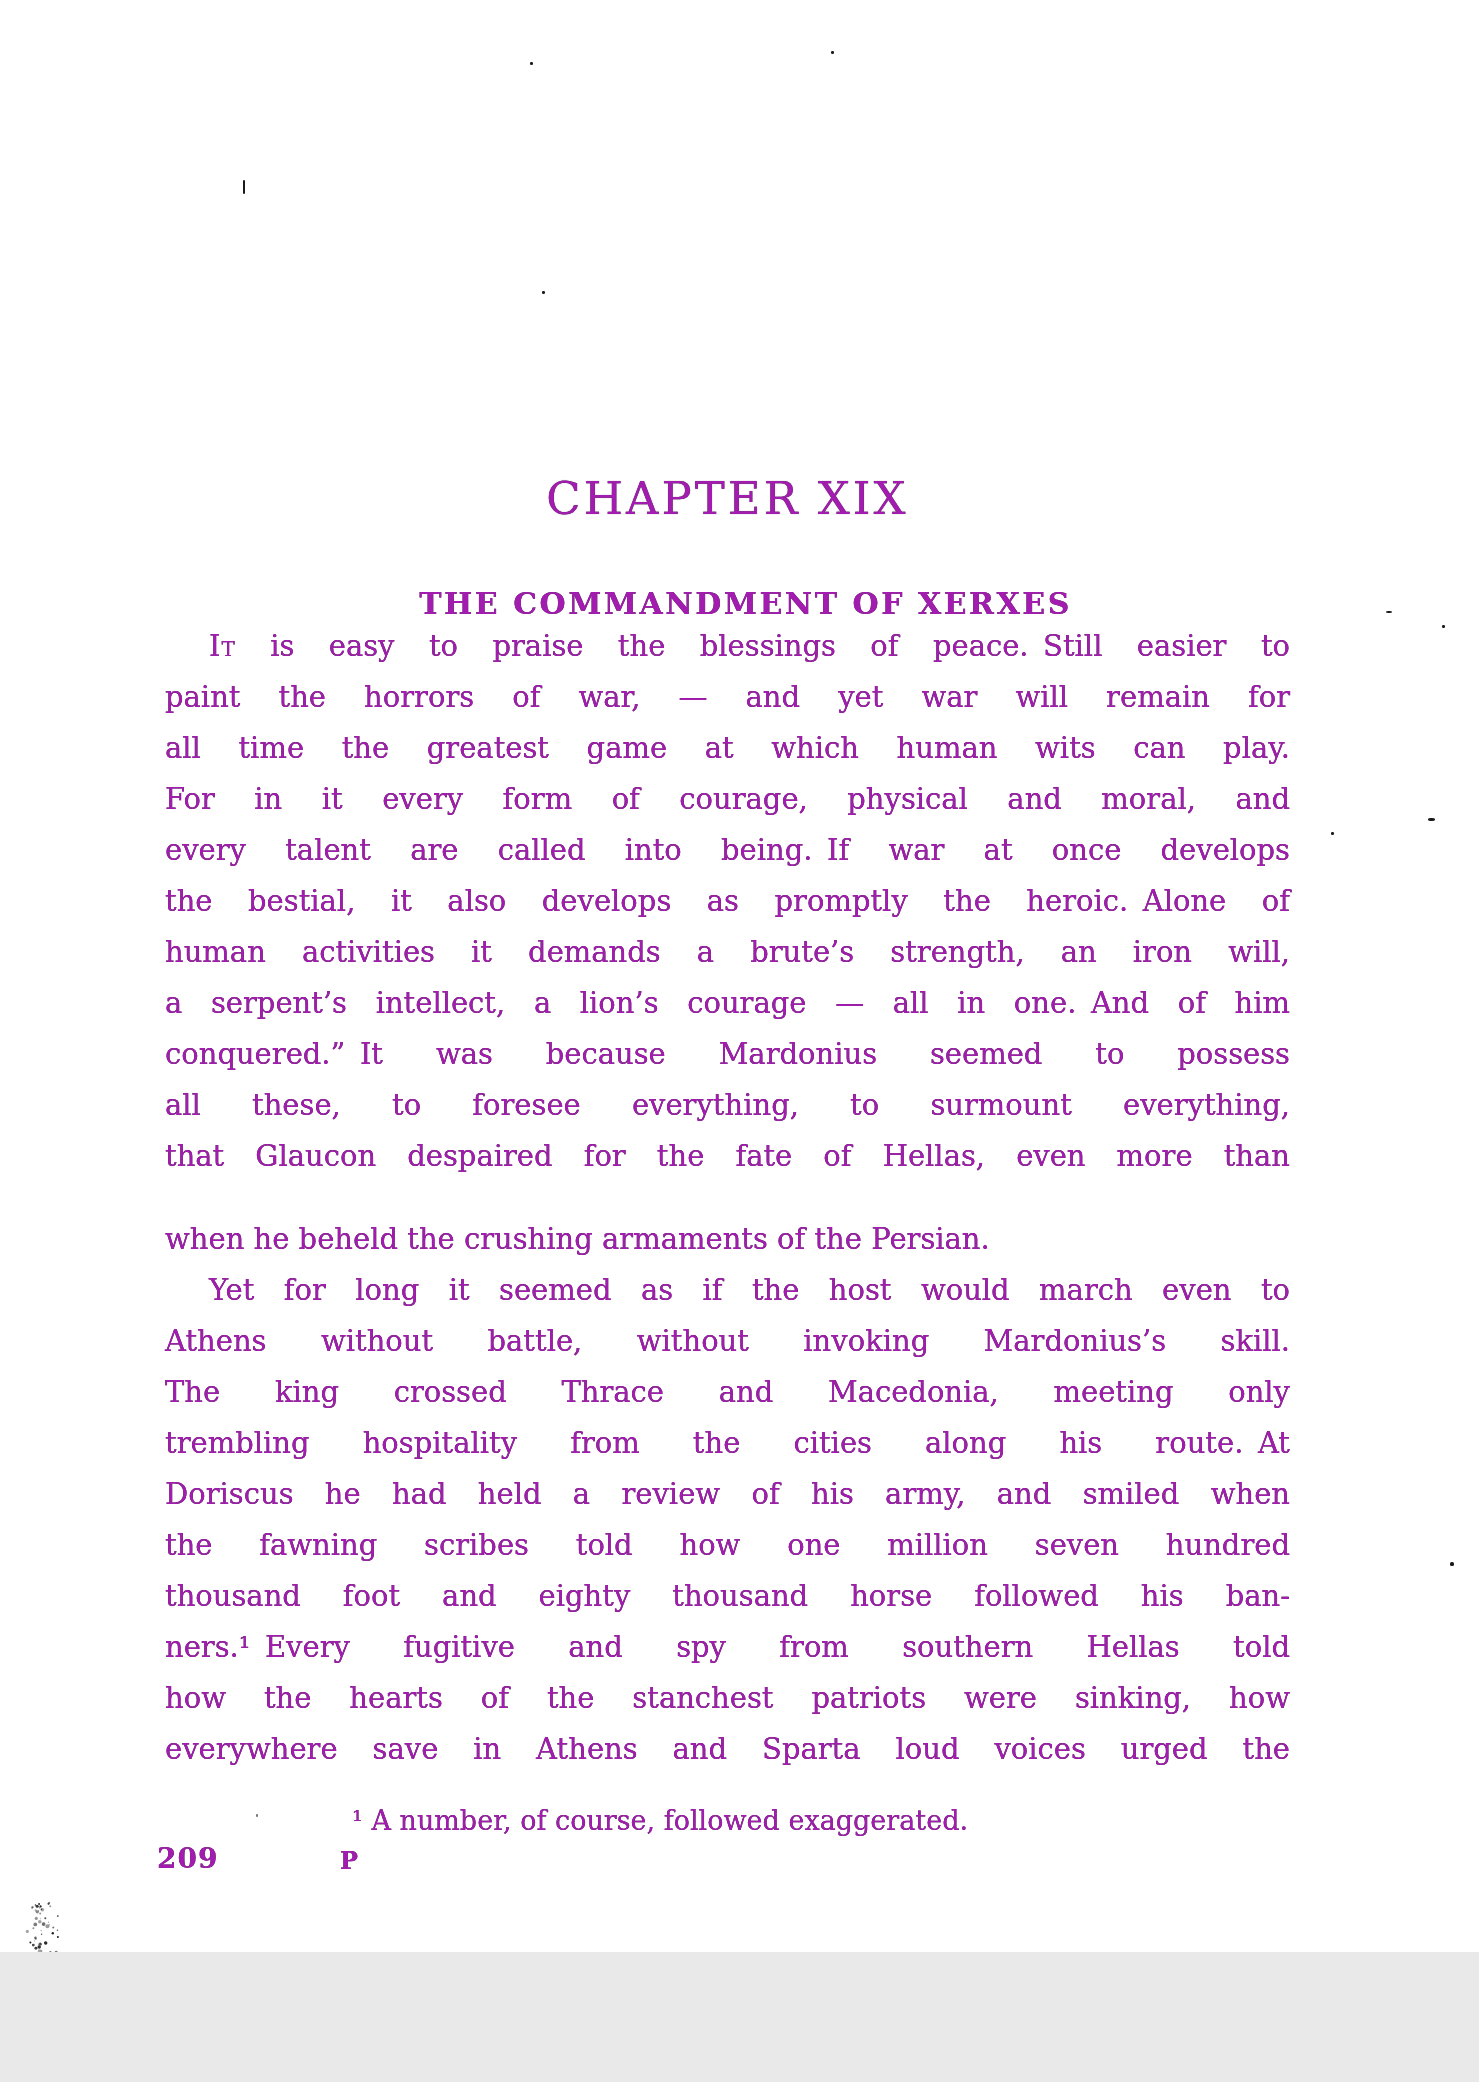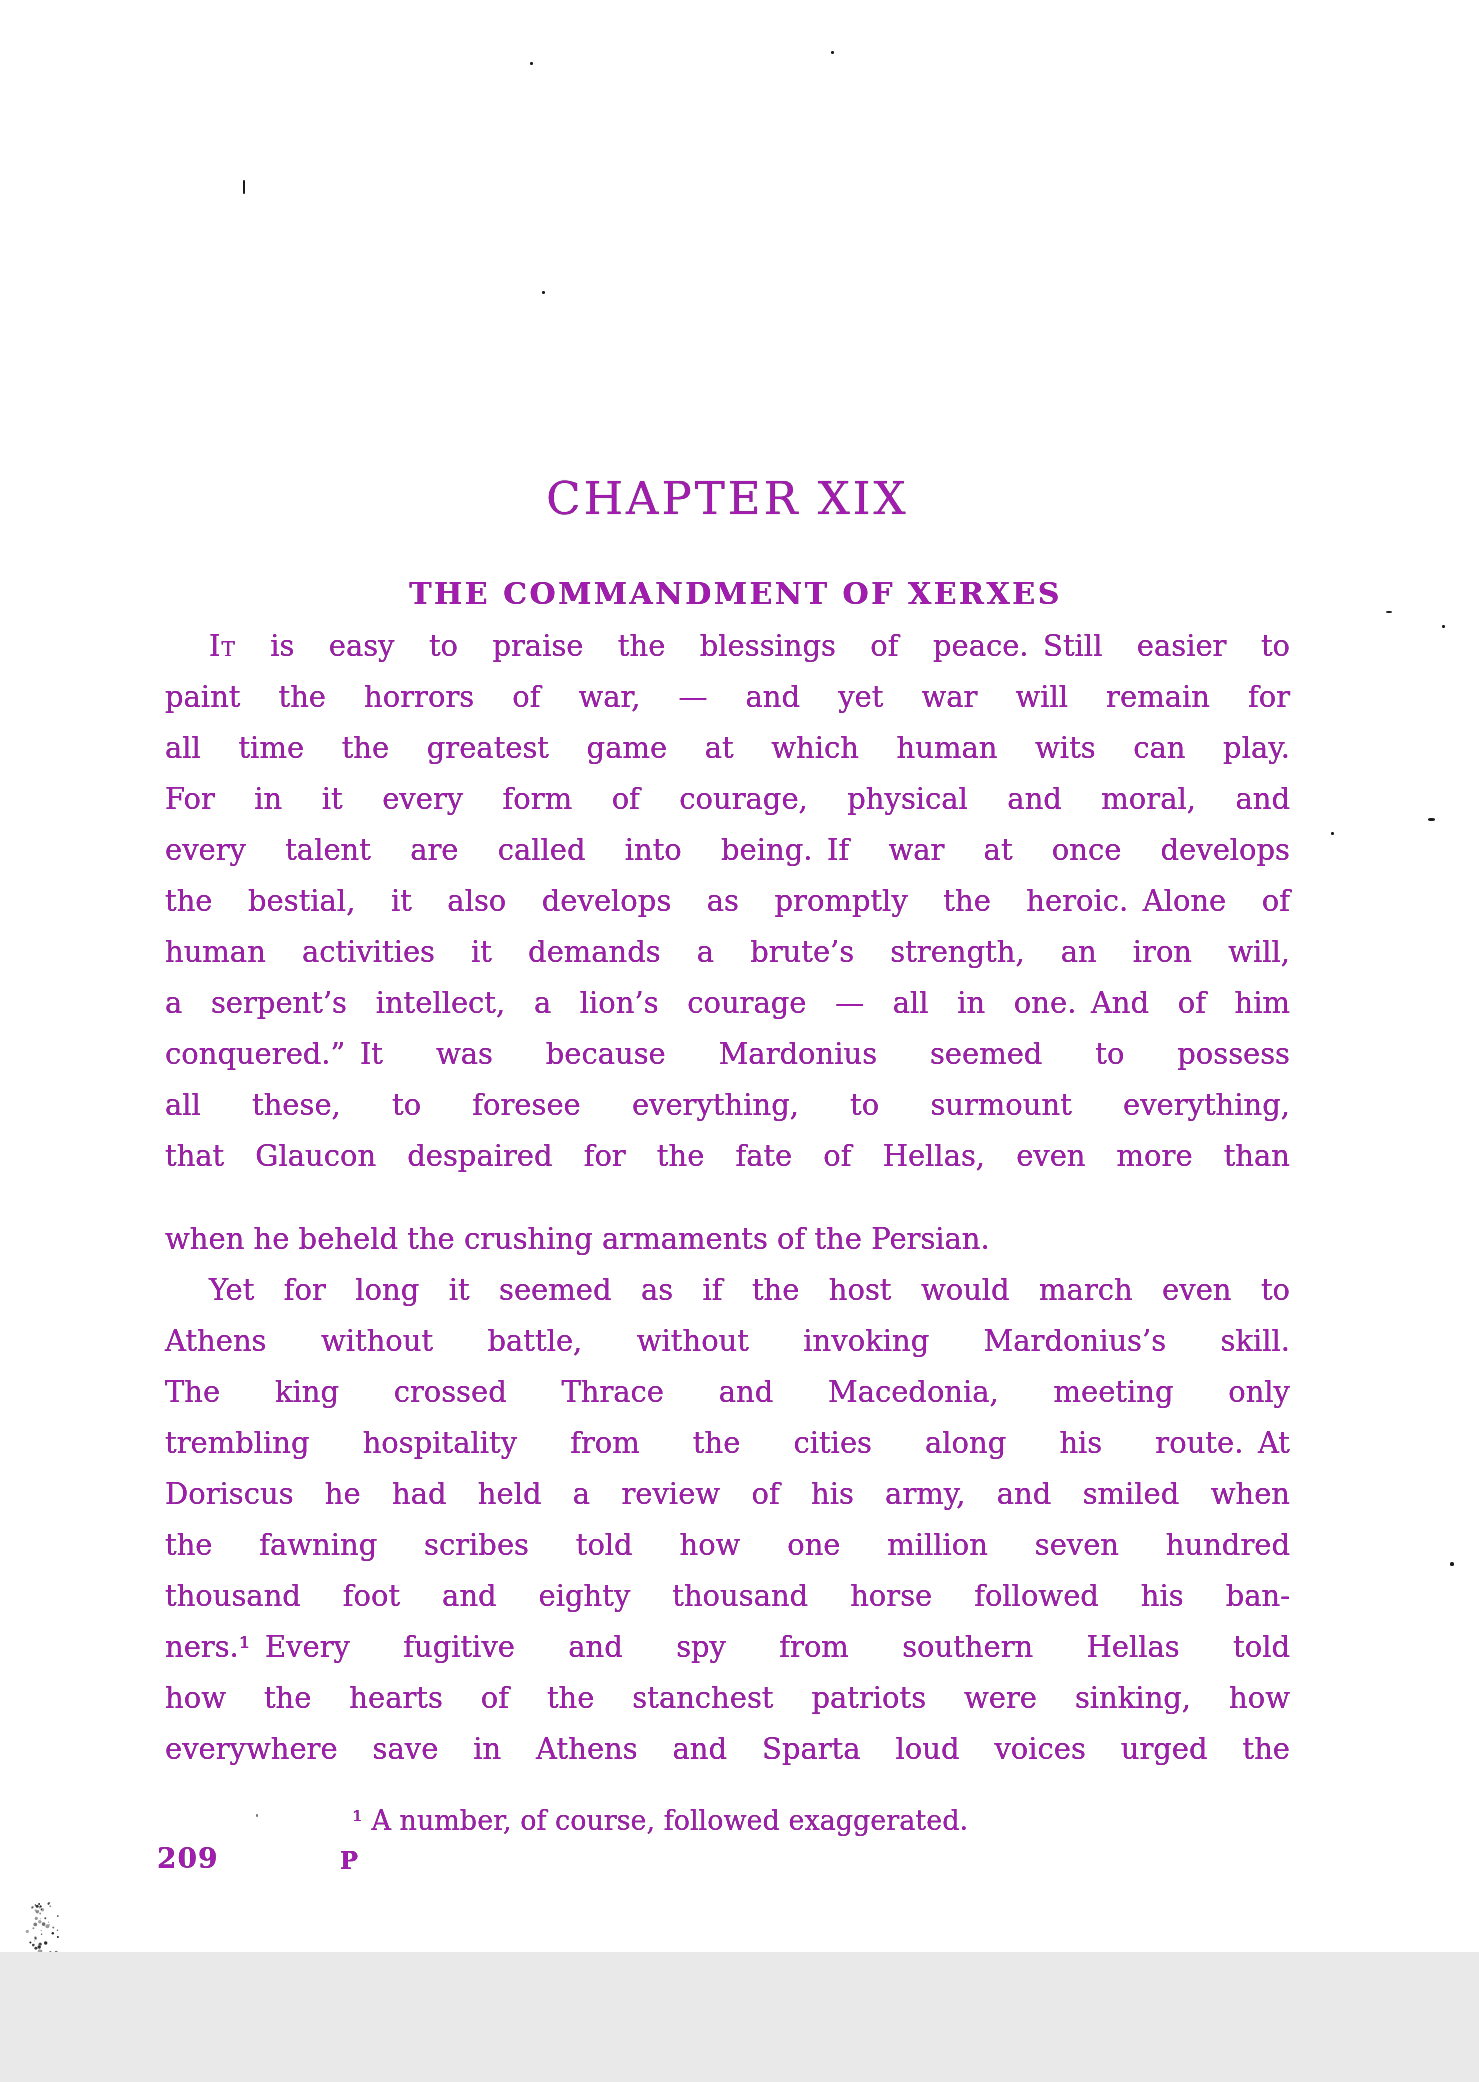--- a/index.html
+++ b/index.html
@@ -38,21 +38,21 @@
   }
   .chapter-subtitle {
     position: absolute;
     top: 568px;
     left: 0;
     width: 100%;
     text-align: center;
     font-size: 30px;
     letter-spacing: 2.5px;
     font-weight: bold;
-    margin: 8px;
+    margin: 18px;
     text-shadow: 0 0 0.5px rgba(0,0,0,0.85);
     white-space: nowrap;
   }
   .body-text {
     position: absolute;
     top: 621px;
     left: 0;
     width: 100%;
     font-size: 29px;
     line-height: 51px;

